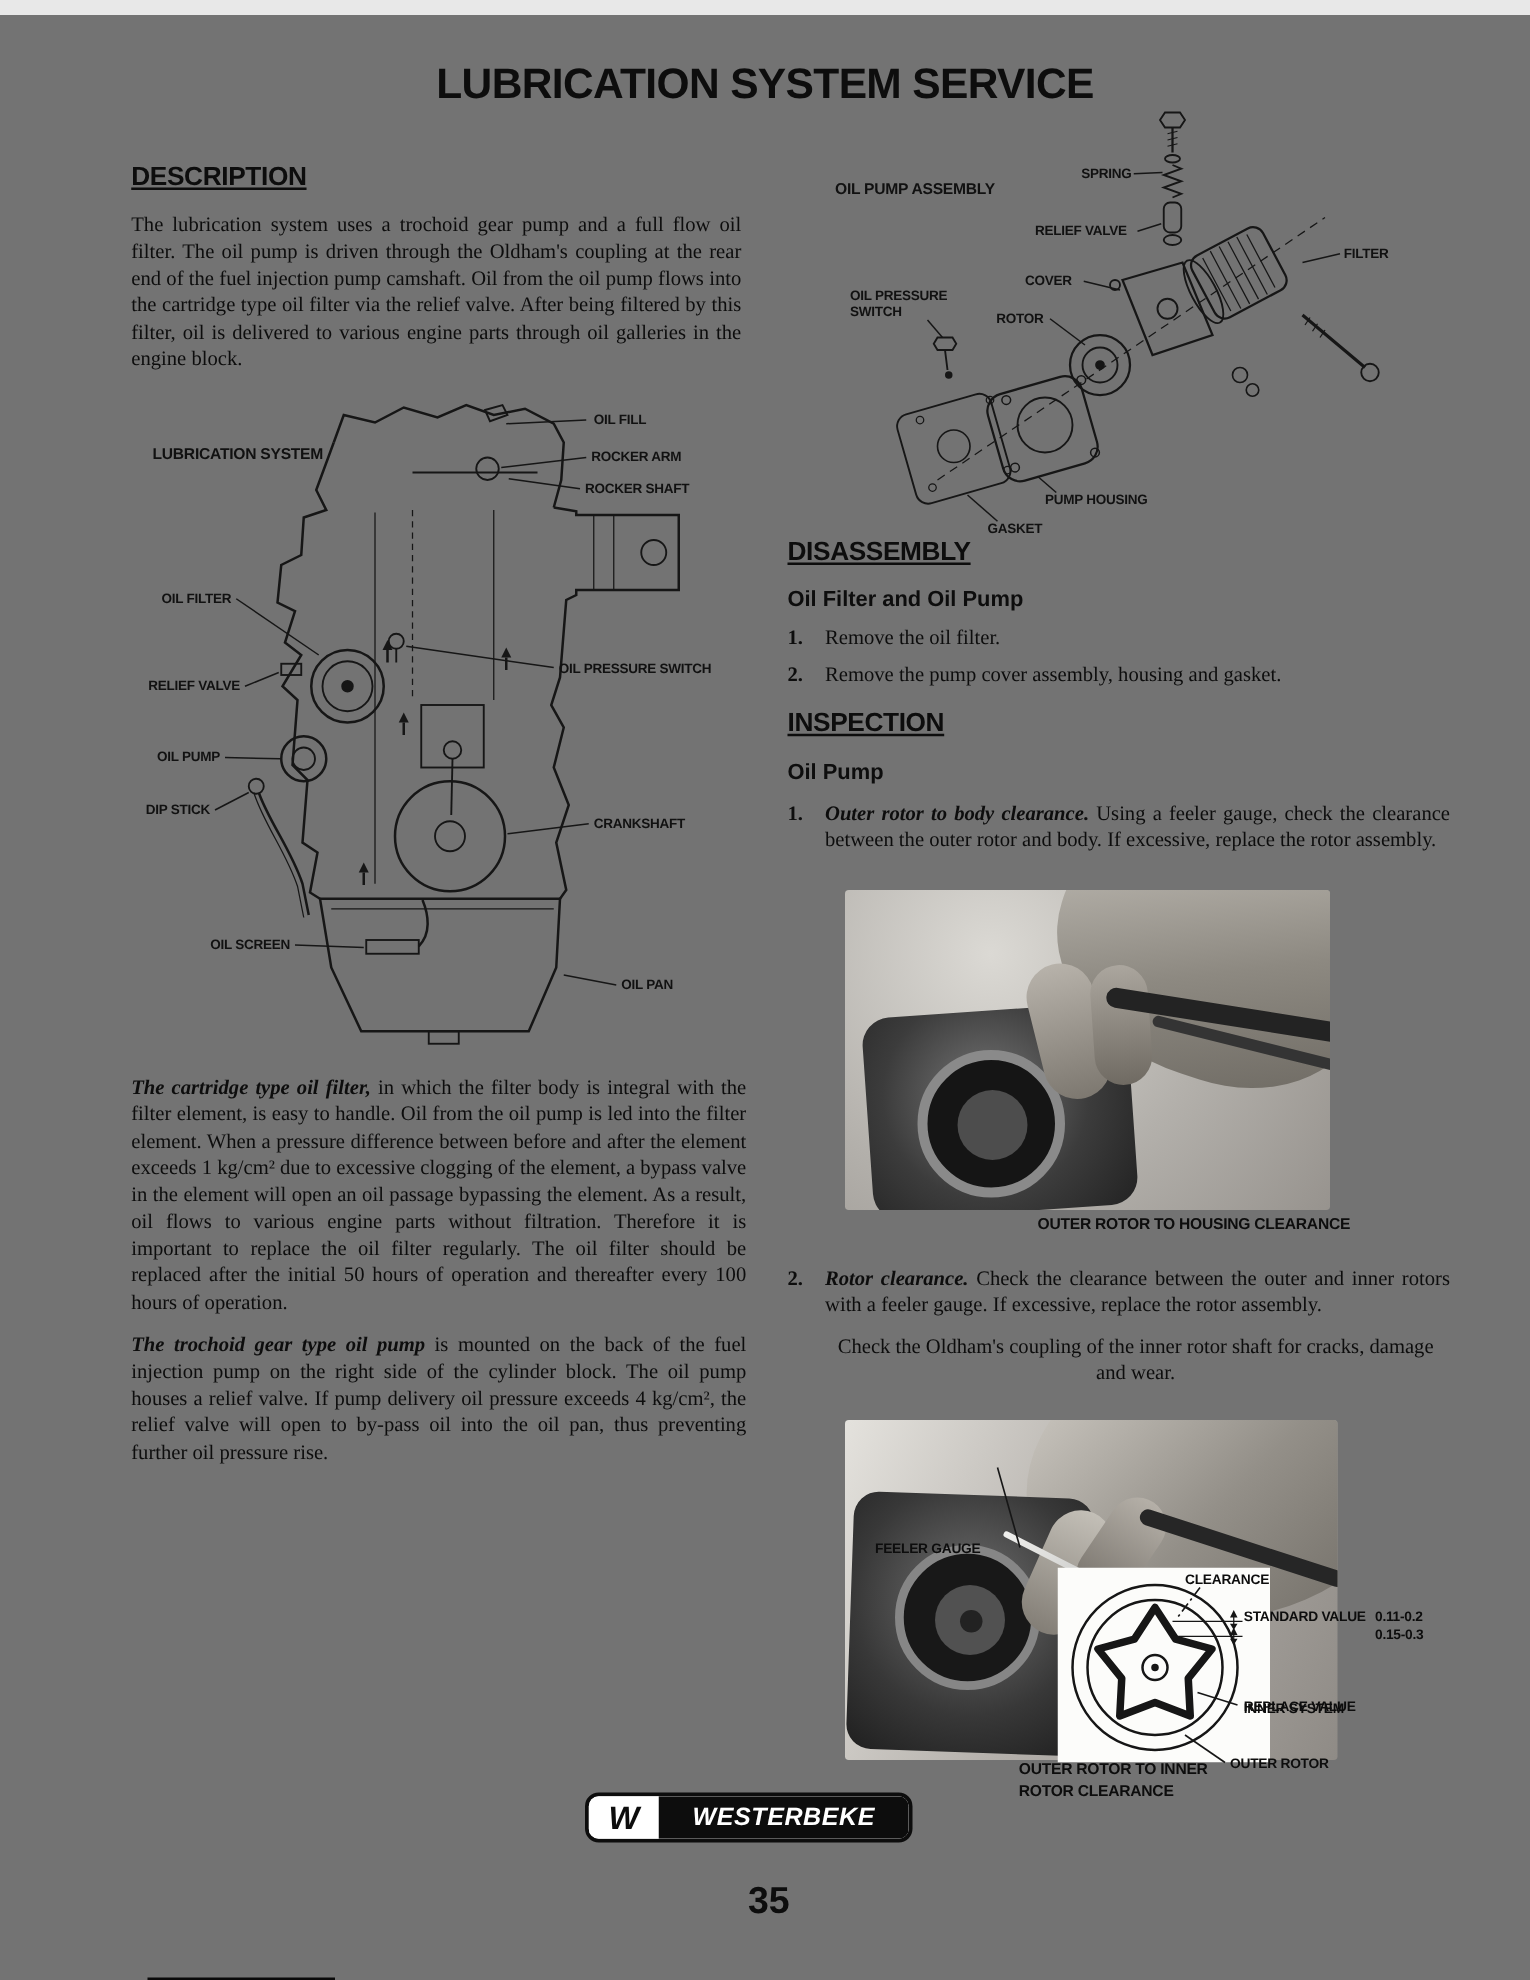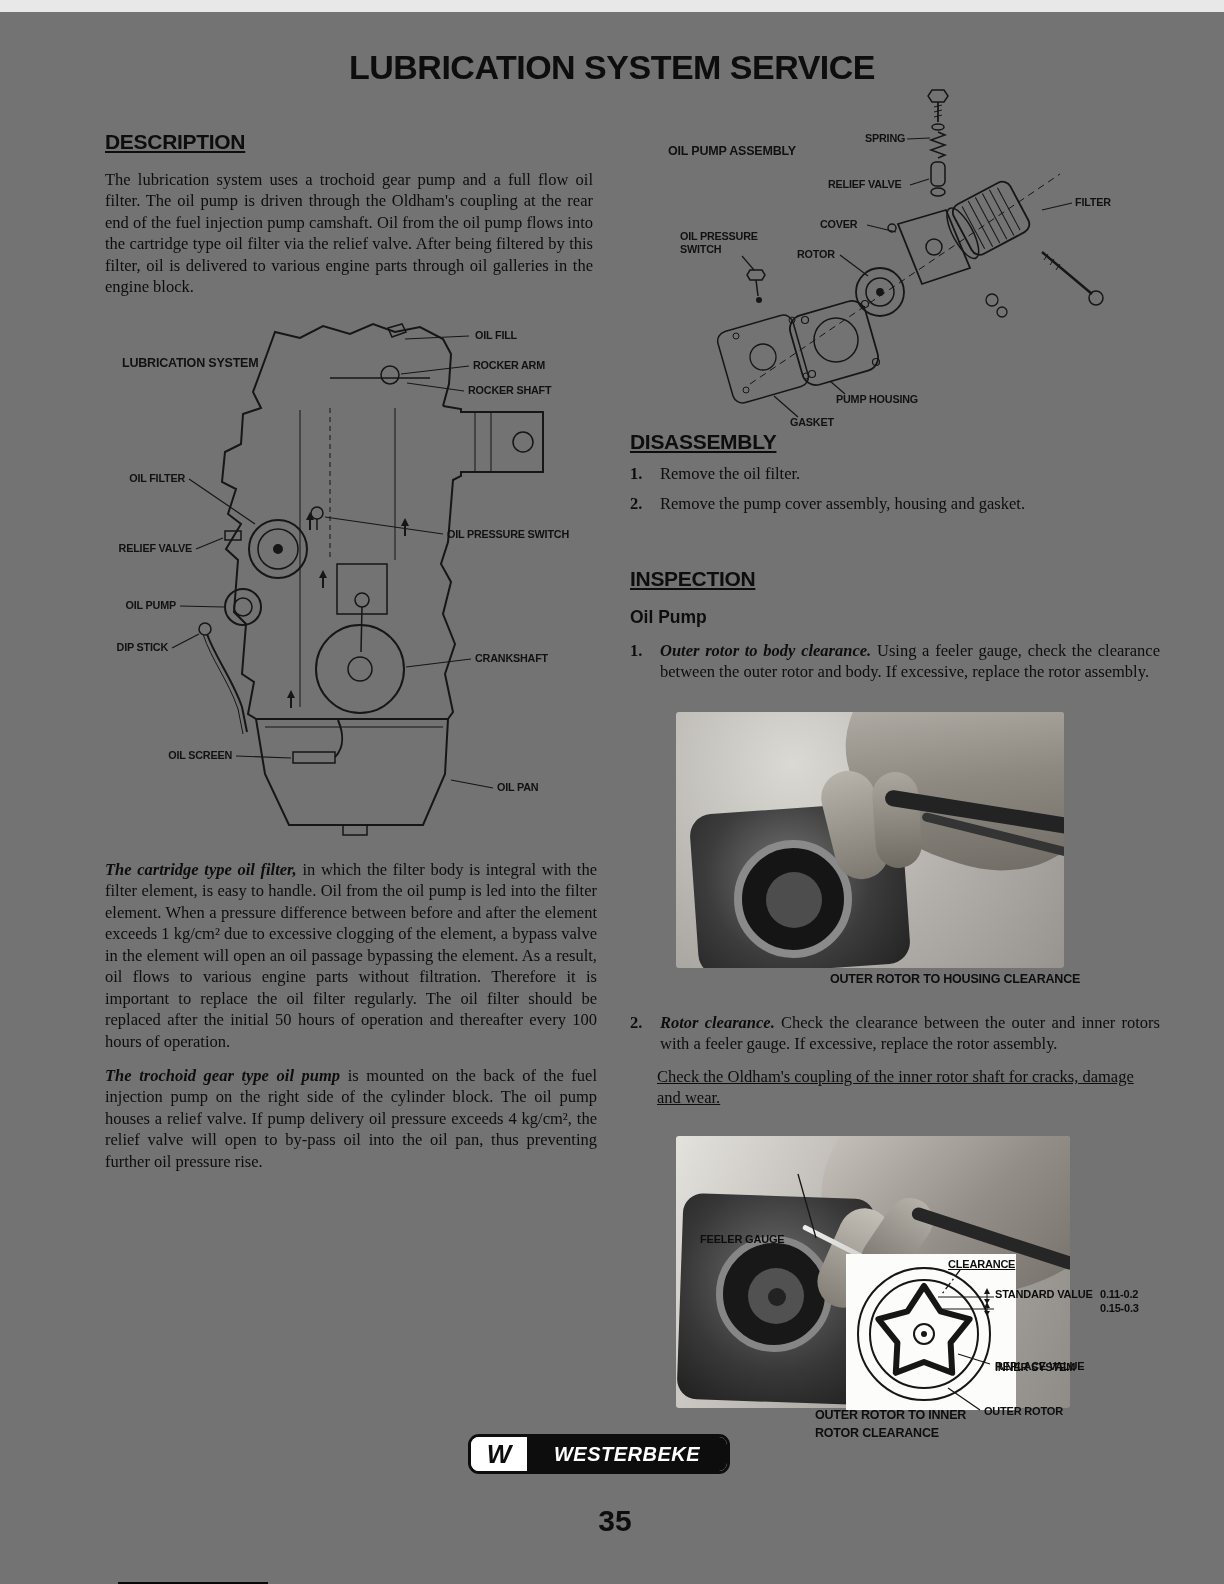--- a/index.html
+++ b/index.html
@@ -258,20 +258,21 @@
       <text x="40" y="158">OIL PRESSURE</text>
       <text x="40" y="171">SWITCH</text>
       <text x="157" y="176">ROTOR</text>
       <text x="196" y="321">PUMP HOUSING</text>
       <text x="150" y="344">GASKET</text>
     </g>
   </svg>
 
   <div class="abs" style="left:630px; top:418px; width:528px;">
     <h2 class="h-major">DISASSEMBLY</h2>
+    <h3 class="h-sub" style="margin-top:15px;">Oil Filter and Oil Pump</h3>
     <div class="step">
       <span class="num">1.</span>
       <span class="stext">Remove the oil filter.</span>
     </div>
     <div class="step">
       <span class="num">2.</span>
       <span class="stext">Remove the pump cover assembly, housing and gasket.</span>
     </div>
   </div>
 
@@ -294,21 +295,21 @@
     <div class="ph p1-tool"></div>
     <div class="ph p1-tool2"></div>
   </div>
   <div class="photo-caption" style="left:830px; top:960px;">OUTER ROTOR TO HOUSING CLEARANCE</div>
 
   <div class="abs" style="left:630px; top:1000px; width:530px;">
     <div class="step" style="margin-top:0;">
       <span class="num">2.</span>
       <span class="stext"><span class="lead">Rotor clearance.</span><span> Check the clearance between the outer and inner rotors with a feeler gauge. If excessive, replace the rotor assembly.</span></span>
     </div>
-    <p class="body-text" style="margin-top:11px; padding-left:27px; text-align:left;text-decoration:underline;">Check the Oldham's coupling of the inner rotor shaft for cracks, damage and wear.</p>
+    <p class="body-text" style="margin-top:11px; padding-left:27px; text-align:center;">Check the Oldham's coupling of the inner rotor shaft for cracks, damage and wear.</p>
   </div>
 
   <div class="photo p2-bg" style="left:676px; top:1124px; width:394px; height:272px;">
     <div class="ph p2-arm"></div>
     <div class="ph p2-pump"></div>
     <div class="ph p2-bore"></div>
     <div class="ph p2-rotor"></div>
     <div class="ph p2-rotorcenter"></div>
     <div class="ph p2-finger1"></div>
     <div class="ph p2-finger2"></div>
@@ -340,21 +341,21 @@
     </g>
     <g fill="#161616" stroke="none">
       <path d="M317,176 l-3,6 h6 z"></path>
       <path d="M317,192 l-3,-5 h6 z"></path>
       <path d="M317,190 l-3,6 h6 z"></path>
       <path d="M317,204 l-3,-5 h6 z"></path>
     </g>
   </svg>
 
   <div class="anno" style="left:700px; top:1221px;">FEELER GAUGE</div>
-  <div class="anno" style="left:948px; top:1246px;text-decoration:underline;">CLEARANCE</div>
+  <div class="anno" style="left:948px; top:1246px;">CLEARANCE</div>
   <div class="anno" style="left:995px; top:1276px;">STANDARD VALUE</div>
   <div class="anno" style="left:1100px; top:1276px;">0.11-0.2</div>
   <div class="anno" style="left:995px; top:1348px;">REPLACE VALUE</div>
   <div class="anno" style="left:1100px; top:1290px;">0.15-0.3</div>
   <div class="anno" style="left:995px; top:1349px;">INNER SYSTEM</div>
   <div class="anno" style="left:984px; top:1393px;">OUTER ROTOR</div>
   <div class="photo-caption" style="left:815px; top:1396px;">OUTER ROTOR TO INNER</div>
   <div class="photo-caption" style="left:815px; top:1414px;">ROTOR CLEARANCE</div>
 
   <div class="logo-box">

